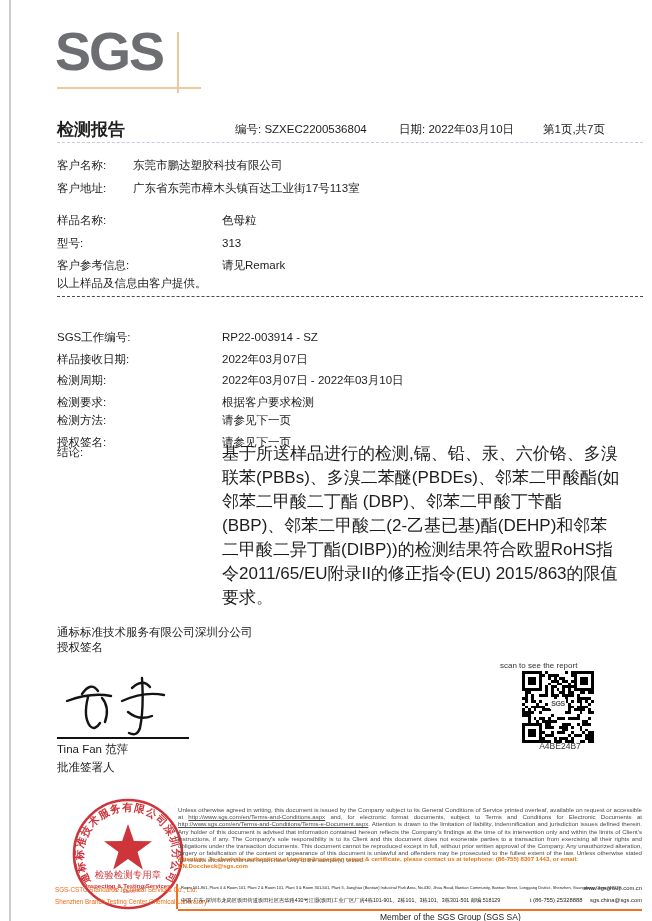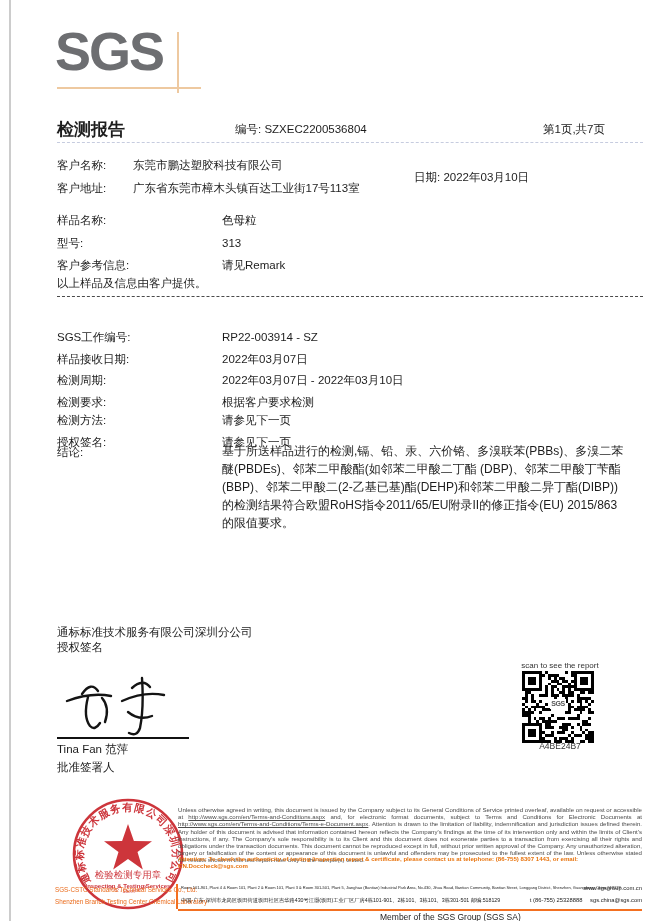--- a/index.html
+++ b/index.html
@@ -14,36 +14,36 @@
 
   
   .logo-text{left:55px;top:24px;font-size:54px;font-weight:bold;color:#6d6e71;letter-spacing:-2px;line-height:1;}
   .logo-hline{left:57px;top:87px;width:144px;height:2px;background:#eec9a0;}
   .logo-vline{left:177px;top:32px;width:2px;height:61px;background:#eec9a0;}
 
   
   .doc-title{left:57px;top:118px;font-size:17px;font-weight:bold;color:#1d1d1d;}
   .hdr{font-size:11.5px;color:#1d1d1d;top:122px;}
   .hdr-no{left:235px;}
-  .hdr-date{left:414px;margin-top:48px;}
+  .hdr-date{left:399px;}
   .hdr-page{left:543px;text-align:right;}
   .dash-light{left:57px;top:142px;width:586px;border-top:1px dashed #a9b1cf;opacity:.65;}
 
   .lbl,.val{font-size:11.5px;color:#1d1d1d;line-height:1.3;}
   .dash-dark{left:57px;top:296px;width:586px;border-top:1px dashed #4a4a4a;}
 
-  .para{font-size:12px;color:#1d1d1d;line-height:18px;}
+  .para{font-size:17px;color:#1d1d1d;line-height:24px;}
 
   
   .sig-line{left:57px;top:737px;width:132px;height:2px;background:#111;}
   .sig-svg{left:62px;top:668px;}
   .sig-svg path{stroke:#141414;stroke-width:2.4;fill:none;stroke-linecap:round;}
 
   
-  .qr-caption{left:500px;top:661px;width:120px;text-align:center;font-size:8px;color:#333;}
+  .qr-caption{left:500px;top:661px;width:120px;text-align:left;font-size:8px;color:#333;}
   .qr-box{left:522px;top:671px;width:72px;height:72px;background:#fff;}
   .qr-center-label{left:550px;top:699px;width:16px;height:10px;background:#fff;
     font-size:7px;font-weight:bold;color:#555;text-align:center;line-height:10px;letter-spacing:-.5px;}
   .qr-id{left:500px;top:741px;width:120px;text-align:center;font-size:8.5px;color:#333;}
 
   
   .stamp-svg{left:55px;top:797px;opacity:.92;}
   .lab-lines{left:55px;top:884px;width:160px;color:#ea6a1a;font-size:6.3px;line-height:1.95;}
   .disclaimer{left:178px;top:806px;width:464px;font-size:6.1px;line-height:7.2px;color:#4a4a4a;text-align:justify;}
   .disclaimer .u{text-decoration:underline;}

